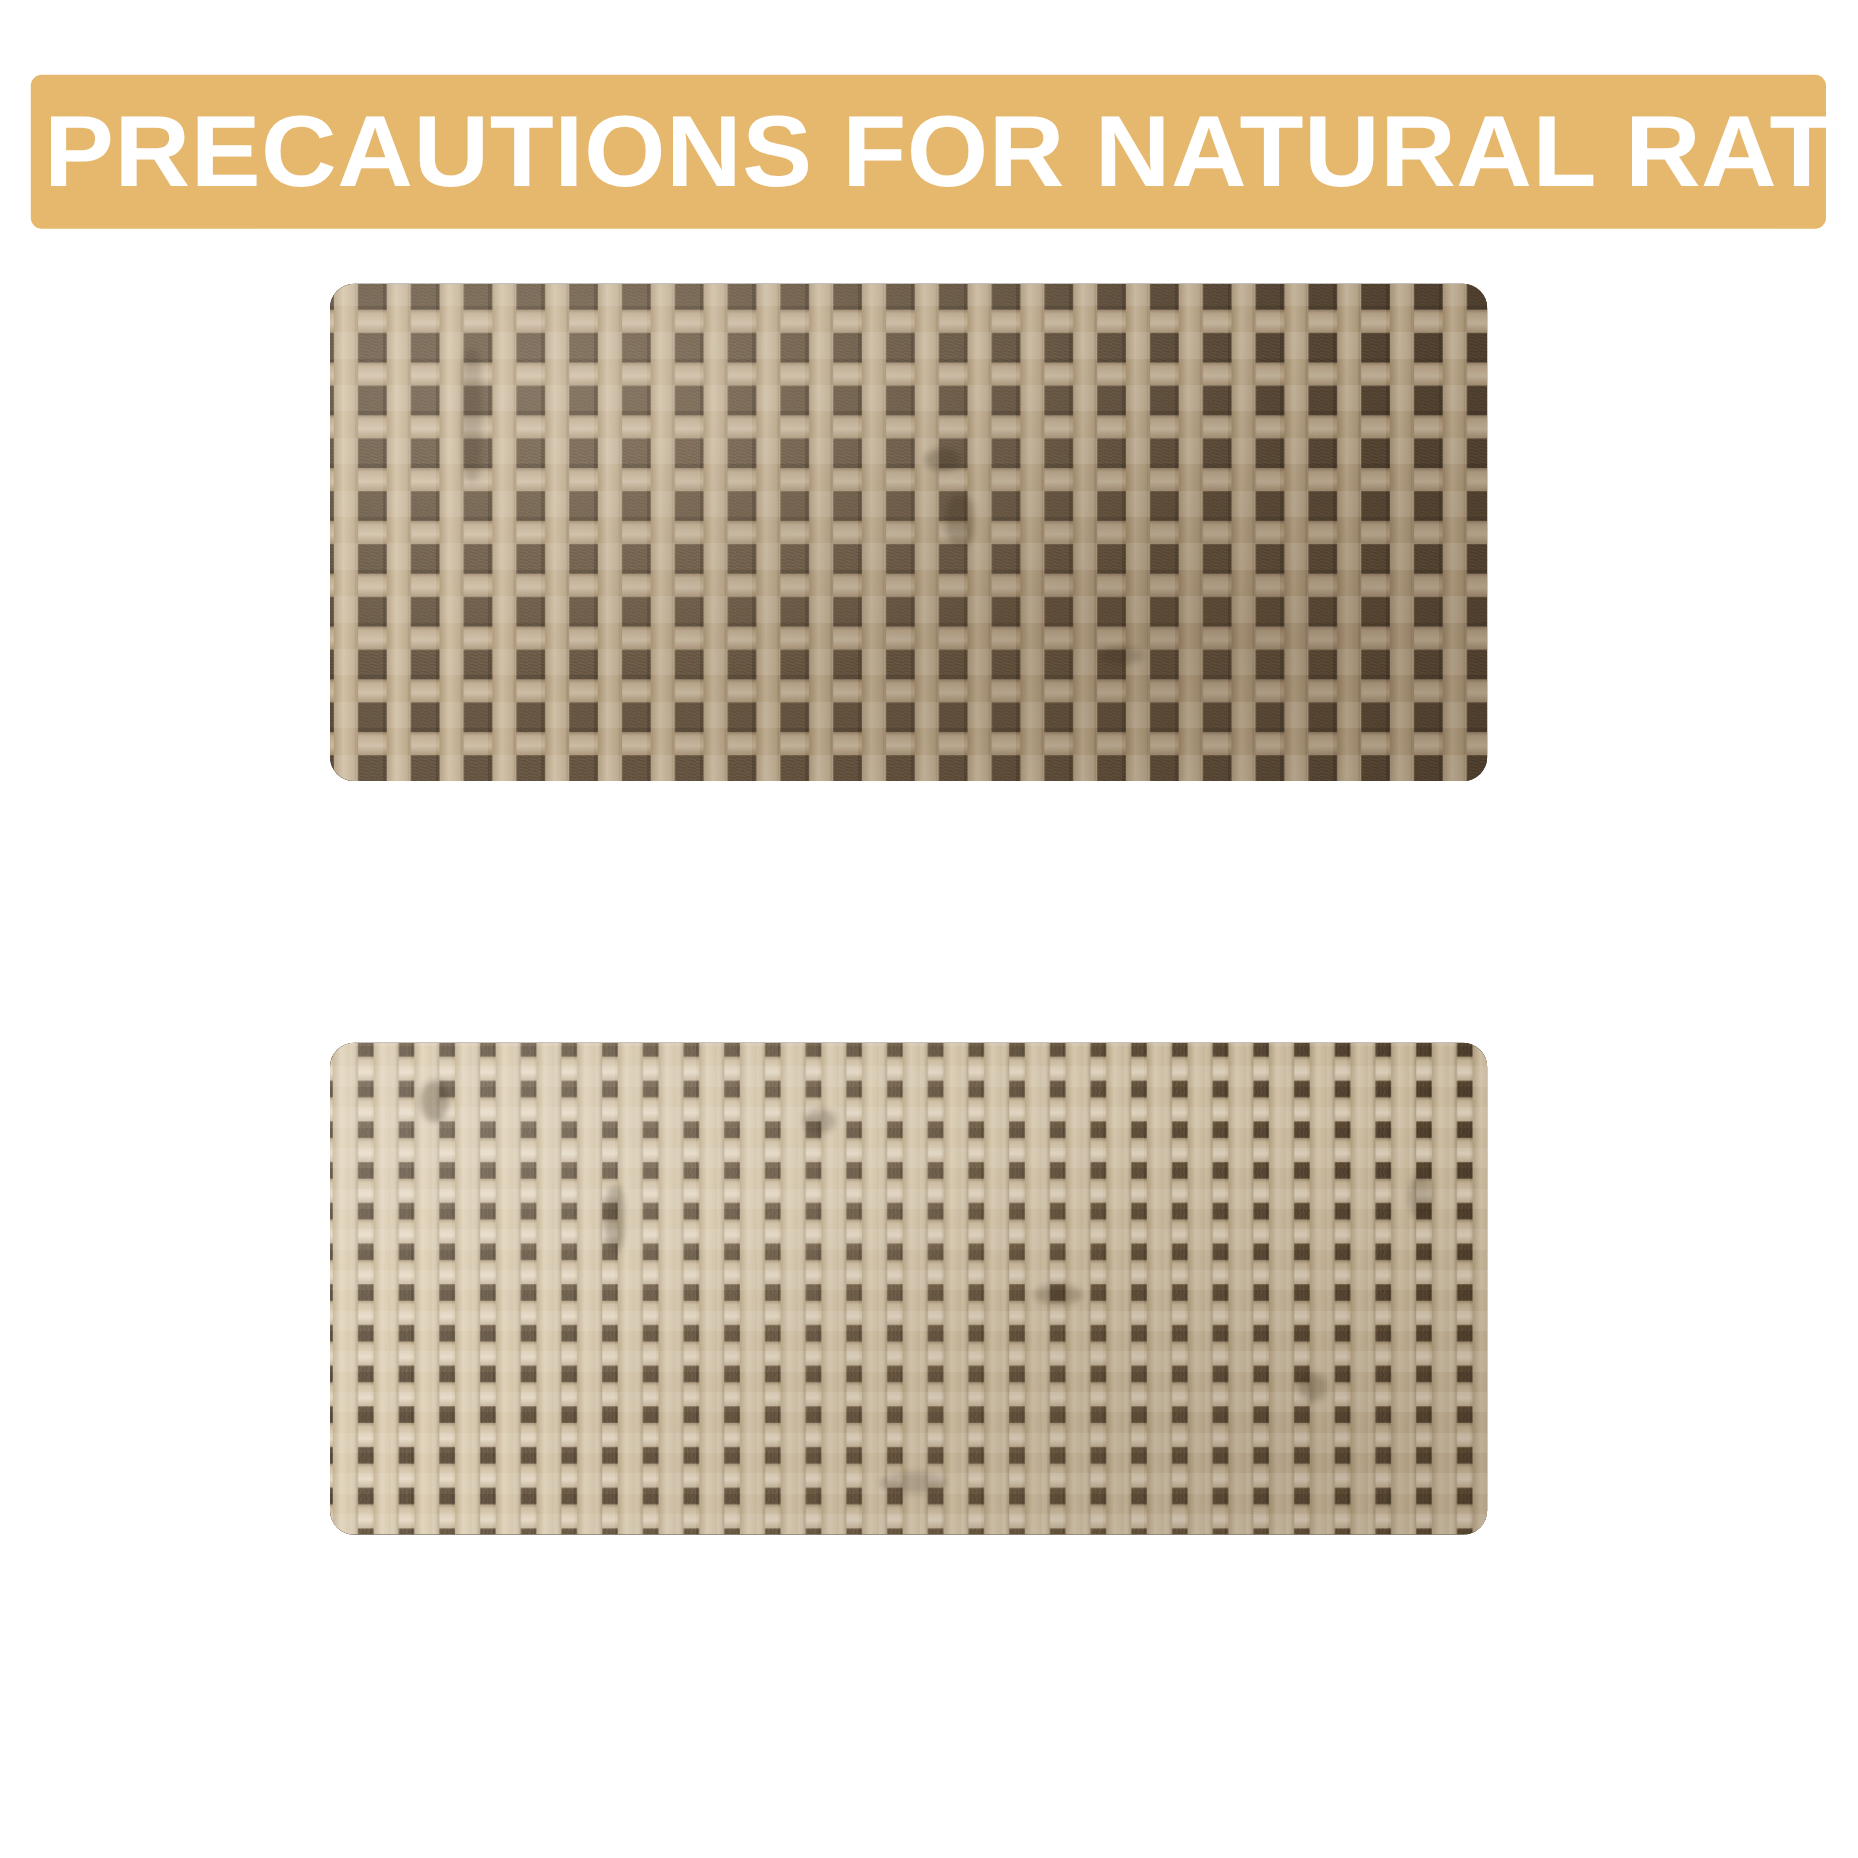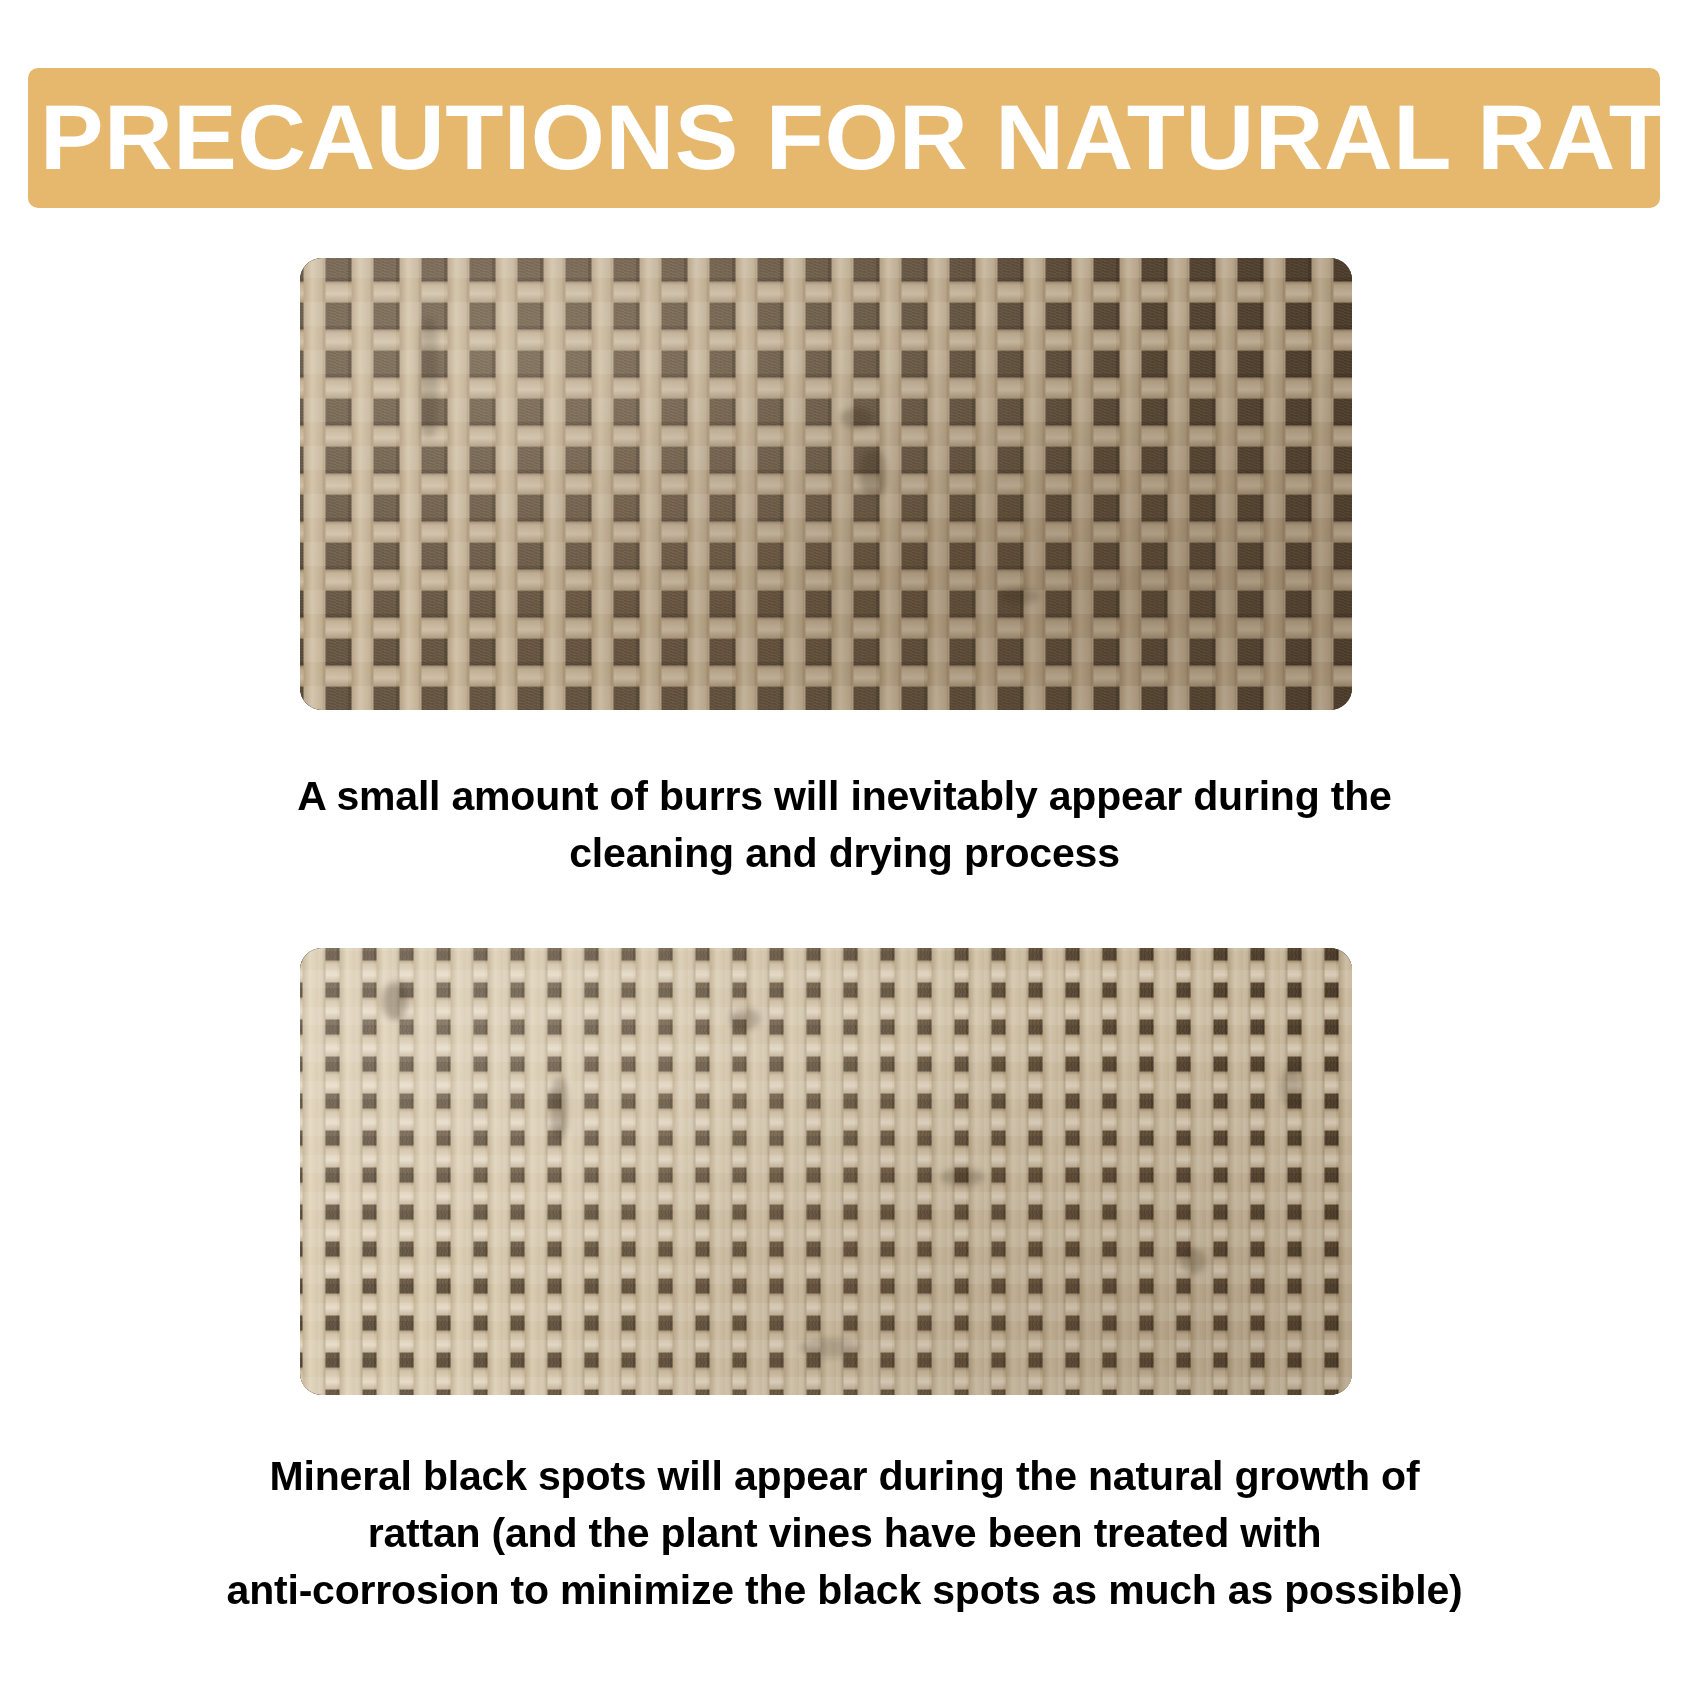--- a/index.html
+++ b/index.html
@@ -236,31 +236,26 @@
   </div>
 
   <div class="photo-card photo-1">
     <div class="weave weave-coarse"></div>
     <div class="spot" style="left:540px;top:150px;width:34px;height:20px;opacity:.45;"></div>
     <div class="spot" style="left:560px;top:192px;width:26px;height:46px;opacity:.4;border-radius:40%;"></div>
     <div class="spot" style="left:700px;top:330px;width:40px;height:16px;opacity:.35;"></div>
     <div class="spot" style="left:120px;top:60px;width:18px;height:120px;opacity:.3;border-radius:30%;"></div>
   </div>
 
-  <div class="caption caption-1">A small amount of burrs will inevitably appear during the
-cleaning and drying process</div>
 
   <div class="photo-card photo-2">
     <div class="weave weave-fine"></div>
     <div class="spot" style="left:82px;top:34px;width:26px;height:38px;opacity:.5;"></div>
     <div class="spot" style="left:250px;top:130px;width:18px;height:60px;opacity:.45;border-radius:40%;"></div>
     <div class="spot" style="left:430px;top:60px;width:30px;height:22px;opacity:.4;"></div>
     <div class="spot" style="left:640px;top:220px;width:44px;height:18px;opacity:.42;"></div>
     <div class="spot" style="left:880px;top:300px;width:26px;height:26px;opacity:.4;"></div>
     <div class="spot" style="left:500px;top:390px;width:60px;height:20px;opacity:.35;"></div>
     <div class="spot" style="left:980px;top:120px;width:22px;height:40px;opacity:.35;"></div>
   </div>
 
-  <div class="caption caption-2">Mineral black spots will appear during the natural growth of
-rattan (and the plant vines have been treated with
-anti-corrosion to minimize the black spots as much as possible)</div>
 
 </div>
 
 </body></html>

